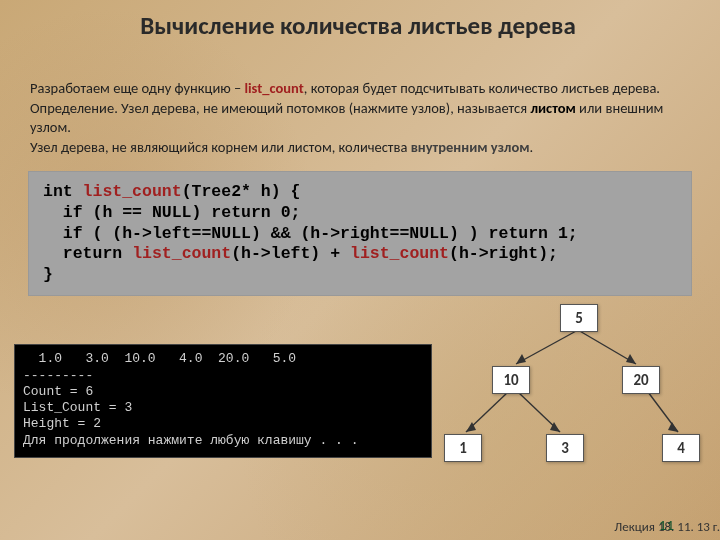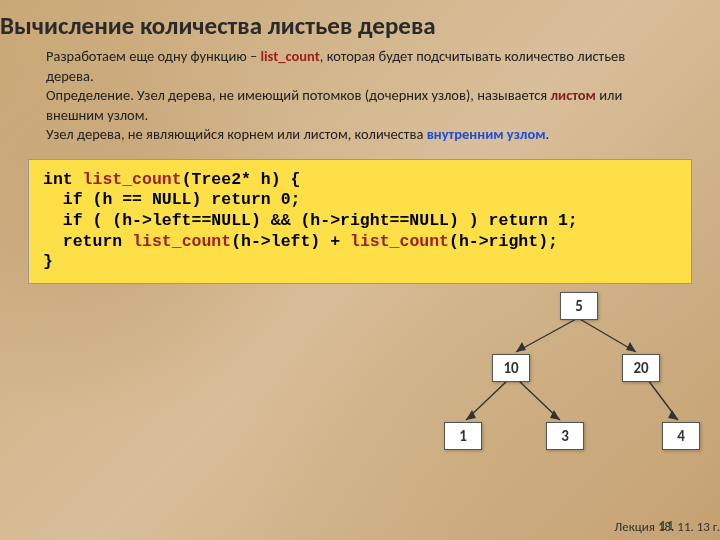--- a/index.html
+++ b/index.html
@@ -10,36 +10,38 @@
     background: #d4b896;
     background-image: 
       radial-gradient(circle at 15% 40%, rgba(180,140,90,0.3) 0%, transparent 30%),
       radial-gradient(circle at 70% 80%, rgba(200,170,120,0.4) 0%, transparent 40%),
       linear-gradient(135deg, #c9a876 0%, #d8be9a 50%, #c4a070 100%);
     position: relative;
     overflow: hidden;
     box-sizing: border-box;
   }
   .title {
+    text-align: center;
     font-size: 25px;
     font-weight: bold;
     color: #2a2a2a;
     padding: 10px 4px 6px 0;
   }
   .intro {
-    padding: 0 46px;
+    padding: 0 30px;
     font-size: 14.5px;
     line-height: 1.35;
     color: #222;
+    margin-top: 32px;
   }
   .intro .fn { color: #a02020; font-weight: bold; }
-  .intro .term1 { color: #7f1d1d; font-weight: bold; }
-  .intro .term2 { color: #1d4ed8; font-weight: bold; }
+  .intro .term1 { color: #000000; font-weight: bold; }
+  .intro .term2 { color: #404040; font-weight: bold; }
   .codebox {
-    background: #fde047;
+    background: #a3a3a3;
     border: 1px solid #999;
     margin: 14px 28px 12px 28px;
     padding: 10px 14px;
     font-family: "Courier New", monospace;
     font-size: 16.5px;
     font-weight: bold;
     line-height: 1.25;
     white-space: pre;
     color: #000;
   }
@@ -89,31 +91,37 @@
   svg.edges line { stroke: #333; stroke-width: 1.4; }
   svg.edges polygon { fill: #333; }
 </style>
 </head>
 <body>
 
 <div class="title">Вычисление количества листьев дерева</div>
 
 <div class="intro">
   <span>Разработаем еще одну функцию – </span><span class="fn">list_count</span><span>, которая будет подсчитывать количество листьев дерева.</span><br>
-  <span>Определение. Узел дерева, не имеющий потомков (дочерних узлов), называется </span><span class="term1">листом</span><span> или внешним узлом.</span><br>
+  <span>Определение. Узел дерева, не имеющий потомков (нажмите узлов), называется </span><span class="term1">листом</span><span> или внешним узлом.</span><br>
   <span>Узел дерева, не являющийся корнем или листом, количества </span><span class="term2">внутренним узлом</span><span>.</span>
 </div>
 
 <div class="codebox"><span>int </span><span class="fn">list_count</span><span>(Tree2* h) {</span>
 <span>  if (h == NULL) return 0;</span>
 <span>  if ( (h-&gt;left==NULL) &amp;&amp; (h-&gt;right==NULL) ) return 1;</span>
 <span>  return </span><span class="fn">list_count</span><span>(h-&gt;left) + </span><span class="fn">list_count</span><span>(h-&gt;right);</span>
 <span>}</span></div>
 
 <div class="lower">
+  <div class="console"><span>  1.0   3.0  10.0   4.0  20.0   5.0</span>
+<span>---------</span>
+<span>Count = 6</span>
+<span>List_Count = 3</span>
+<span>Height = 2</span>
+<span>Для продолжения нажмите любую клавишу . . .</span></div>
 
   <div class="tree">
     <svg class="edges">
       <line x1="148" y1="26" x2="86" y2="60"></line>
         <polygon points="86,60 96,58 92,50"></polygon>
       <line x1="148" y1="26" x2="206" y2="60"></line>
         <polygon points="206,60 196,58 200,50"></polygon>
       <line x1="78" y1="88" x2="36" y2="128"></line>
         <polygon points="36,128 46,126 42,118"></polygon>
       <line x1="88" y1="88" x2="130" y2="128"></line>

